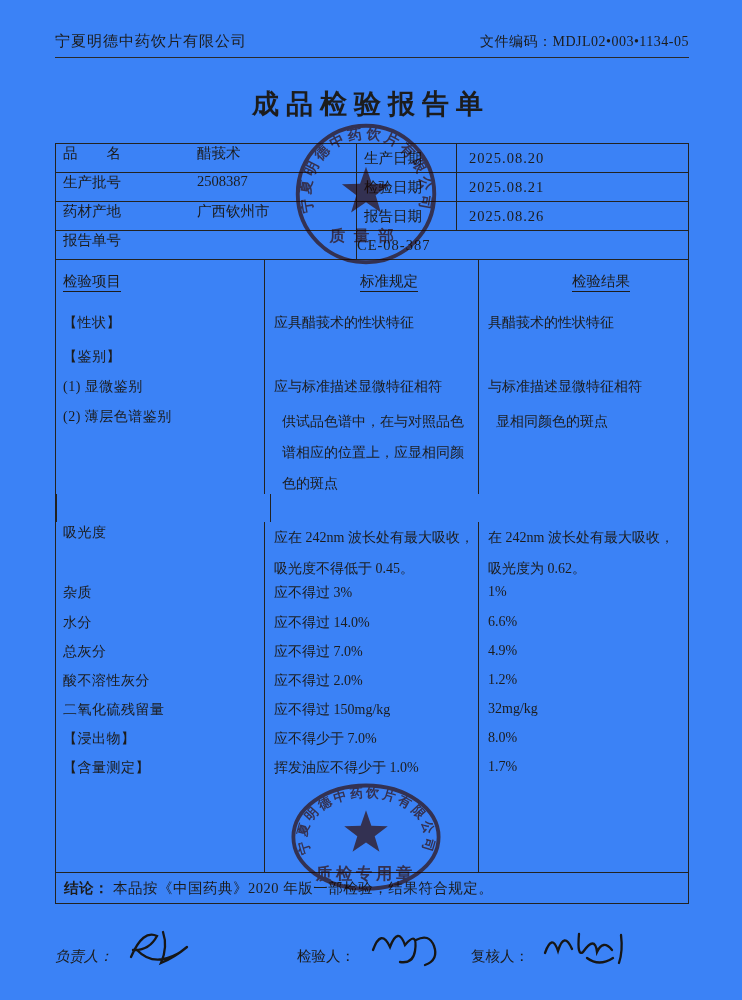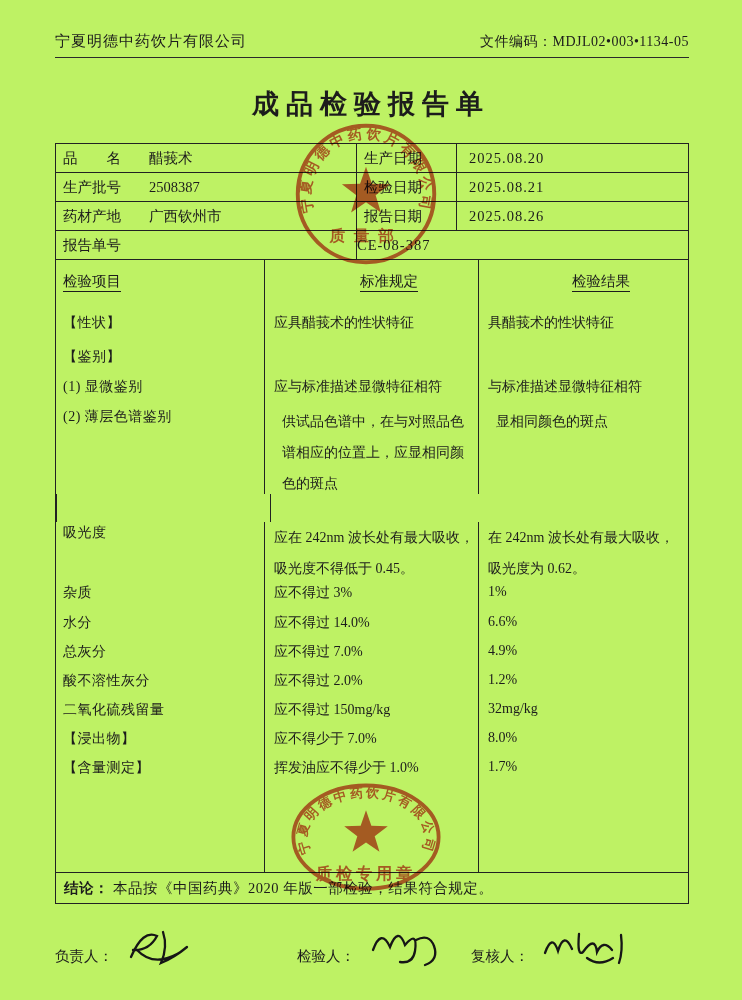--- a/index.html
+++ b/index.html
@@ -1,20 +1,20 @@
 <!DOCTYPE html>
 <html><head>
 <meta charset="utf-8">
 <style>
   * { margin: 0; padding: 0; box-sizing: border-box; }
   html,body { background:#ffffff; }
   .page {
     position: relative;
     width: 742px; height: 1000px;
-    background: #bef264;
+    background: #3b82f6;
     font-family: "Liberation Serif", "DejaVu Serif", serif;
     color: #1c1c1c;
     overflow: hidden;
   }
   
   .doc-header {
     position: absolute; left:55px; top:32px; width:634px;
     display:flex; justify-content:space-between; align-items:flex-end;
     padding-bottom:6px; border-bottom:1.6px solid #2a2a2a;
     font-size:15px; letter-spacing:1px;
@@ -25,21 +25,21 @@
     position:absolute; top:86px; left:0; width:742px;
     text-align:center; font-size:27px; font-weight:bold; letter-spacing:7px;
   }
   
   .report-table {
     position:absolute; left:55px; top:143px; width:634px;
     border:1.6px solid #222; background:transparent;
   }
   
   .info-row { display:flex; height:29px; border-bottom:1.4px solid #222; font-size:14.5px; }
-  .info-c1 { width:300px; display:flex; align-items:center; padding-left:7px; }
+  .info-c1 { width:300px; display:flex; padding-left:7px;gap:48px; }
   .info-c1 .lbl { width:86px; white-space:pre; }
   .info-c2 { width:100px; border-left:1.4px solid #222; display:flex; align-items:center; padding-left:7px; }
   .info-c3 { flex:1; border-left:1.4px solid #222; display:flex; align-items:center; padding-left:12px; letter-spacing:1px; }
   .info-span { flex:1; border-left:1.4px solid #222; display:flex; align-items:center; letter-spacing:1px; }
   
   .main-head { display:flex; height:52px; font-size:14.5px; }
   .main-head .cell { padding-top:12px;padding-left:35px; }
   .main-head .c1 { width:208px; padding-left:7px; }
   .main-head .c2 { width:214px; border-left:1.4px solid #222; text-align:center; }
   .main-head .c3 { flex:1; border-left:1.4px solid #222; text-align:center; }
@@ -59,21 +59,21 @@
     display:flex; align-items:center; height:31px; border-top:1.6px solid #222;
     font-size:14.5px; padding-left:8px; letter-spacing:0.5px;
   }
   .conclusion-row .lbl { font-weight:bold; margin-right:4px;text-align:right; }
   
   .sign-row {
     position:absolute; left:55px; top:938px; width:634px;
     display:flex; align-items:center; font-size:14.5px;
   }
   .sign-group { display:flex; align-items:center; }
-  .sg1 { width:242px; } .sg2 { width:218px; } .sg3 { flex:1; }
+  .sg1 { width:242px;font-style:italic; } .sg2 { width:218px; } .sg3 { flex:1; }
   .sign-group svg { margin-left:8px; margin-top:-14px; }
   
   .stamp { position:absolute; mix-blend-mode:multiply; opacity:0.88; }
   .stamp-top { left:288px; top:116px; }
   .stamp-bottom { left:280px; top:772px; }
 </style>
 </head>
 <body>
 
 <div class="page">

